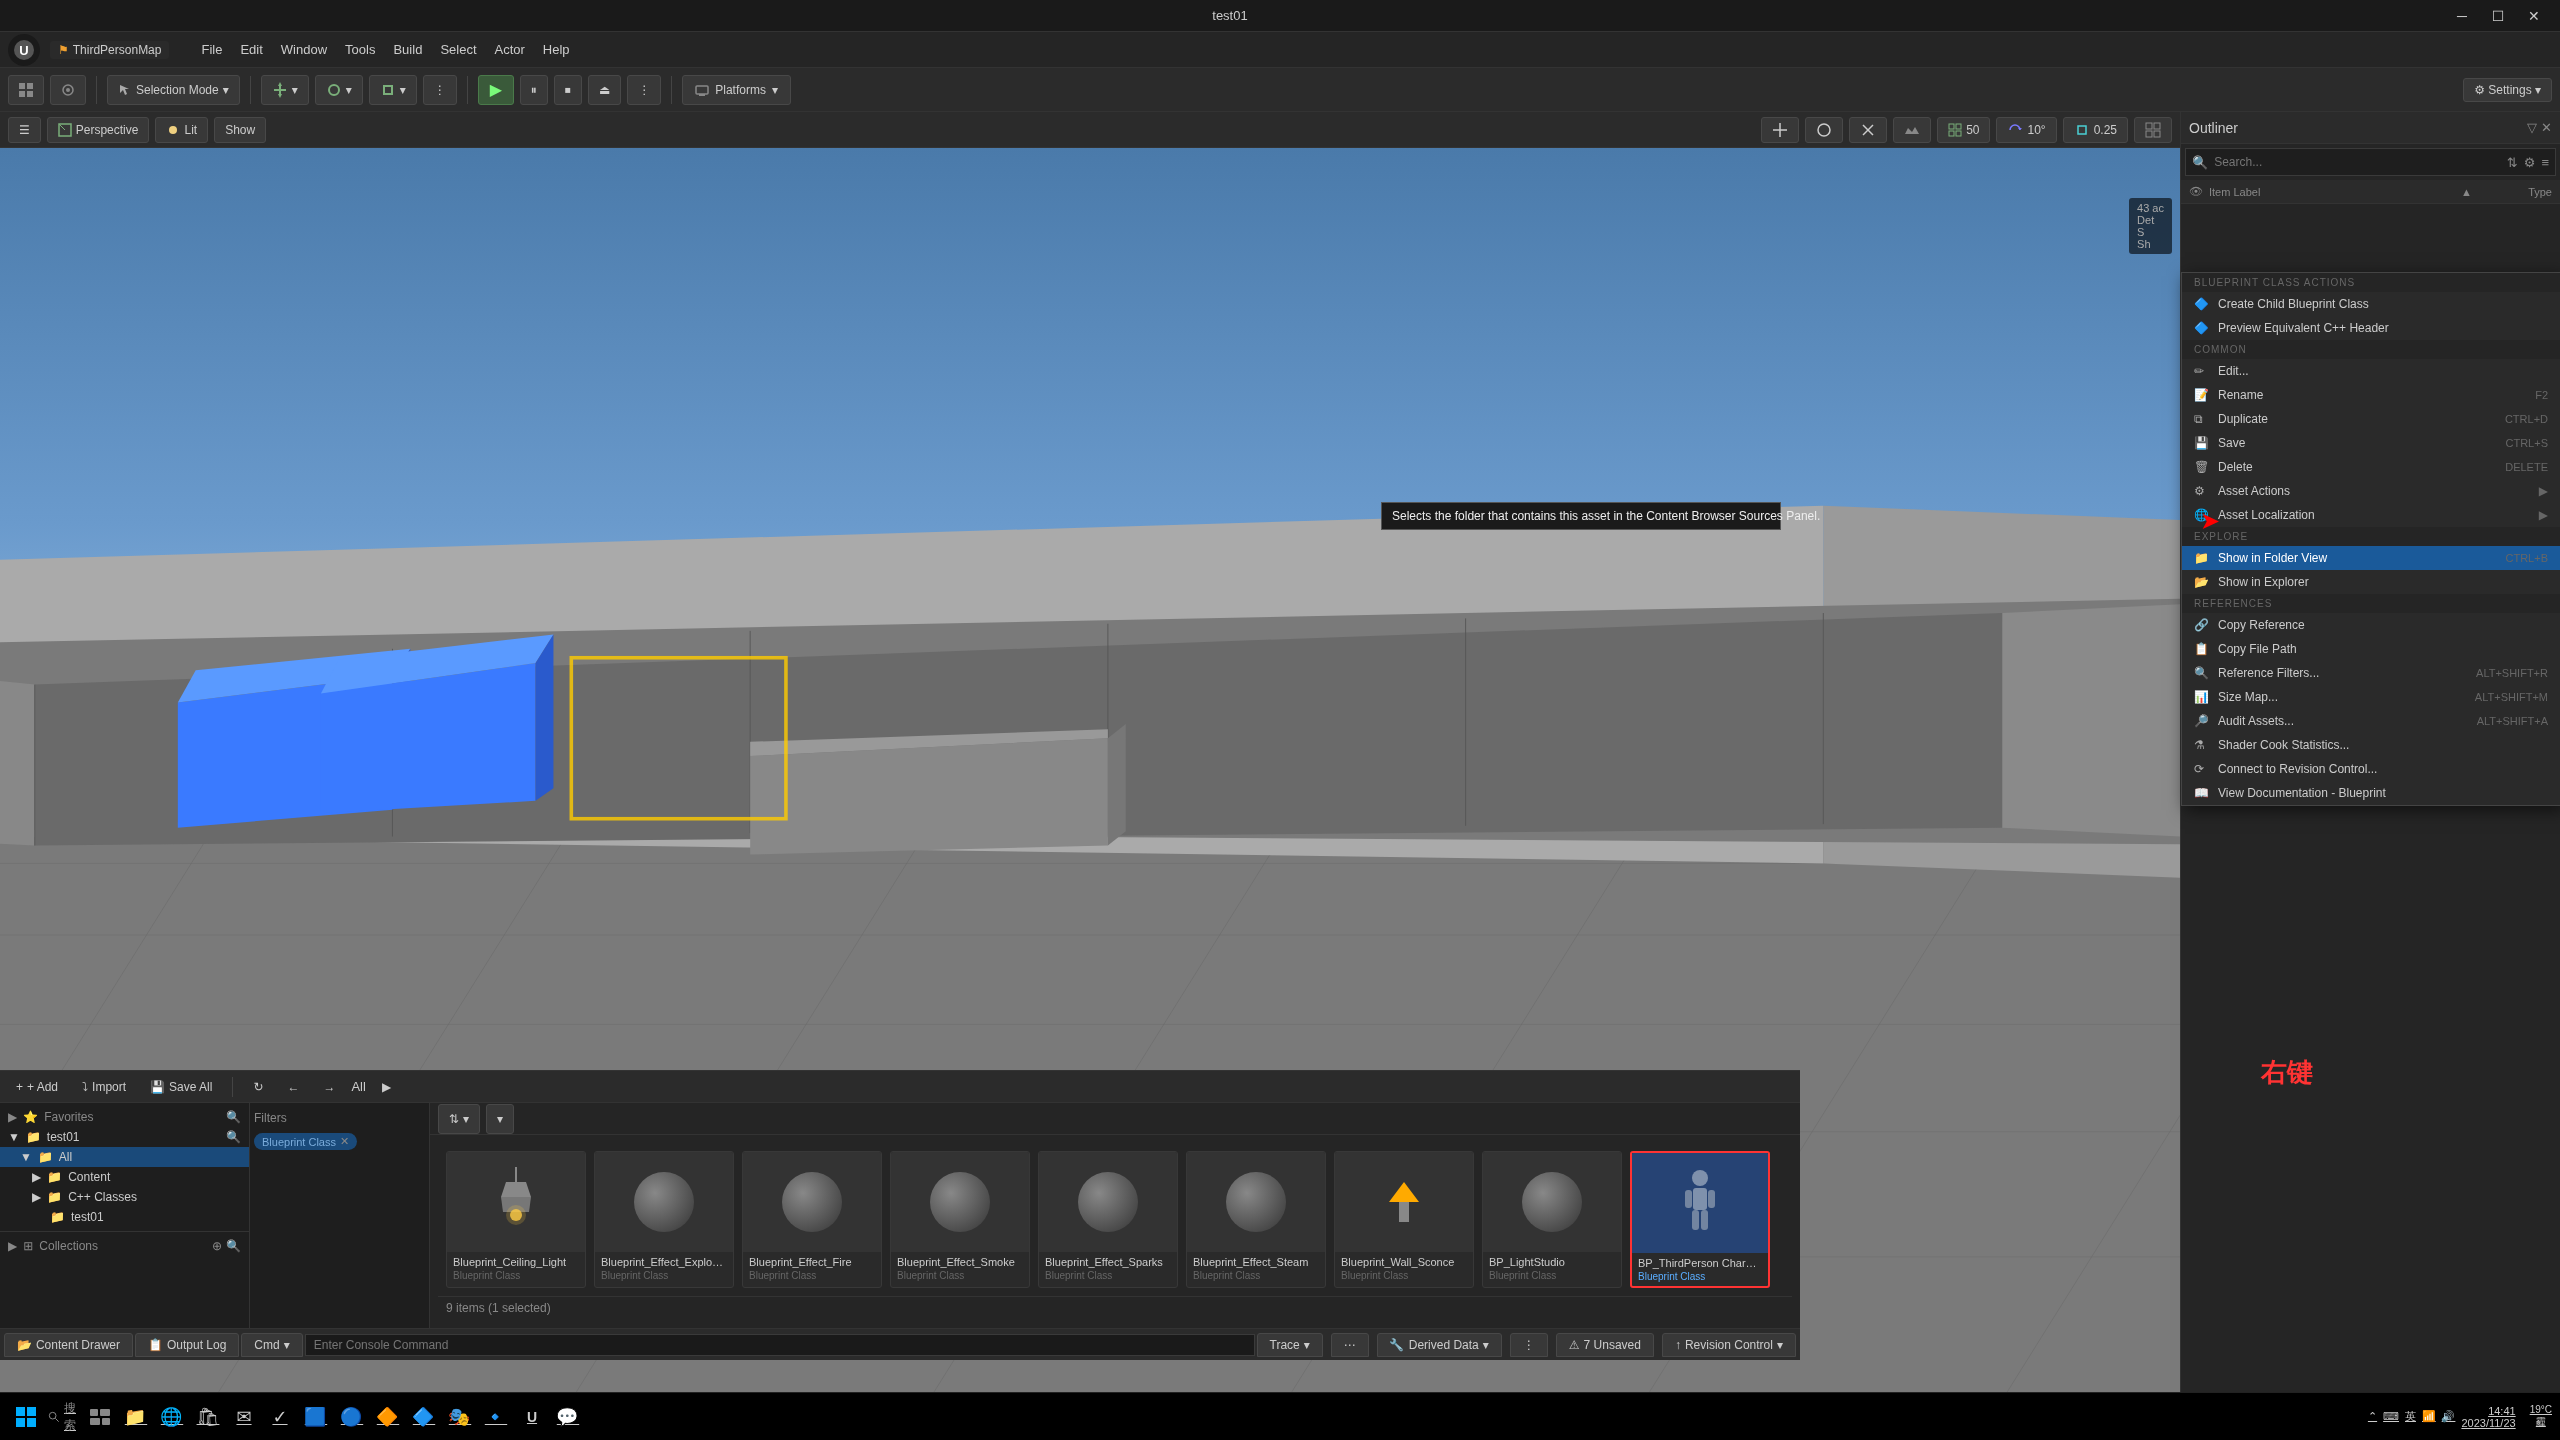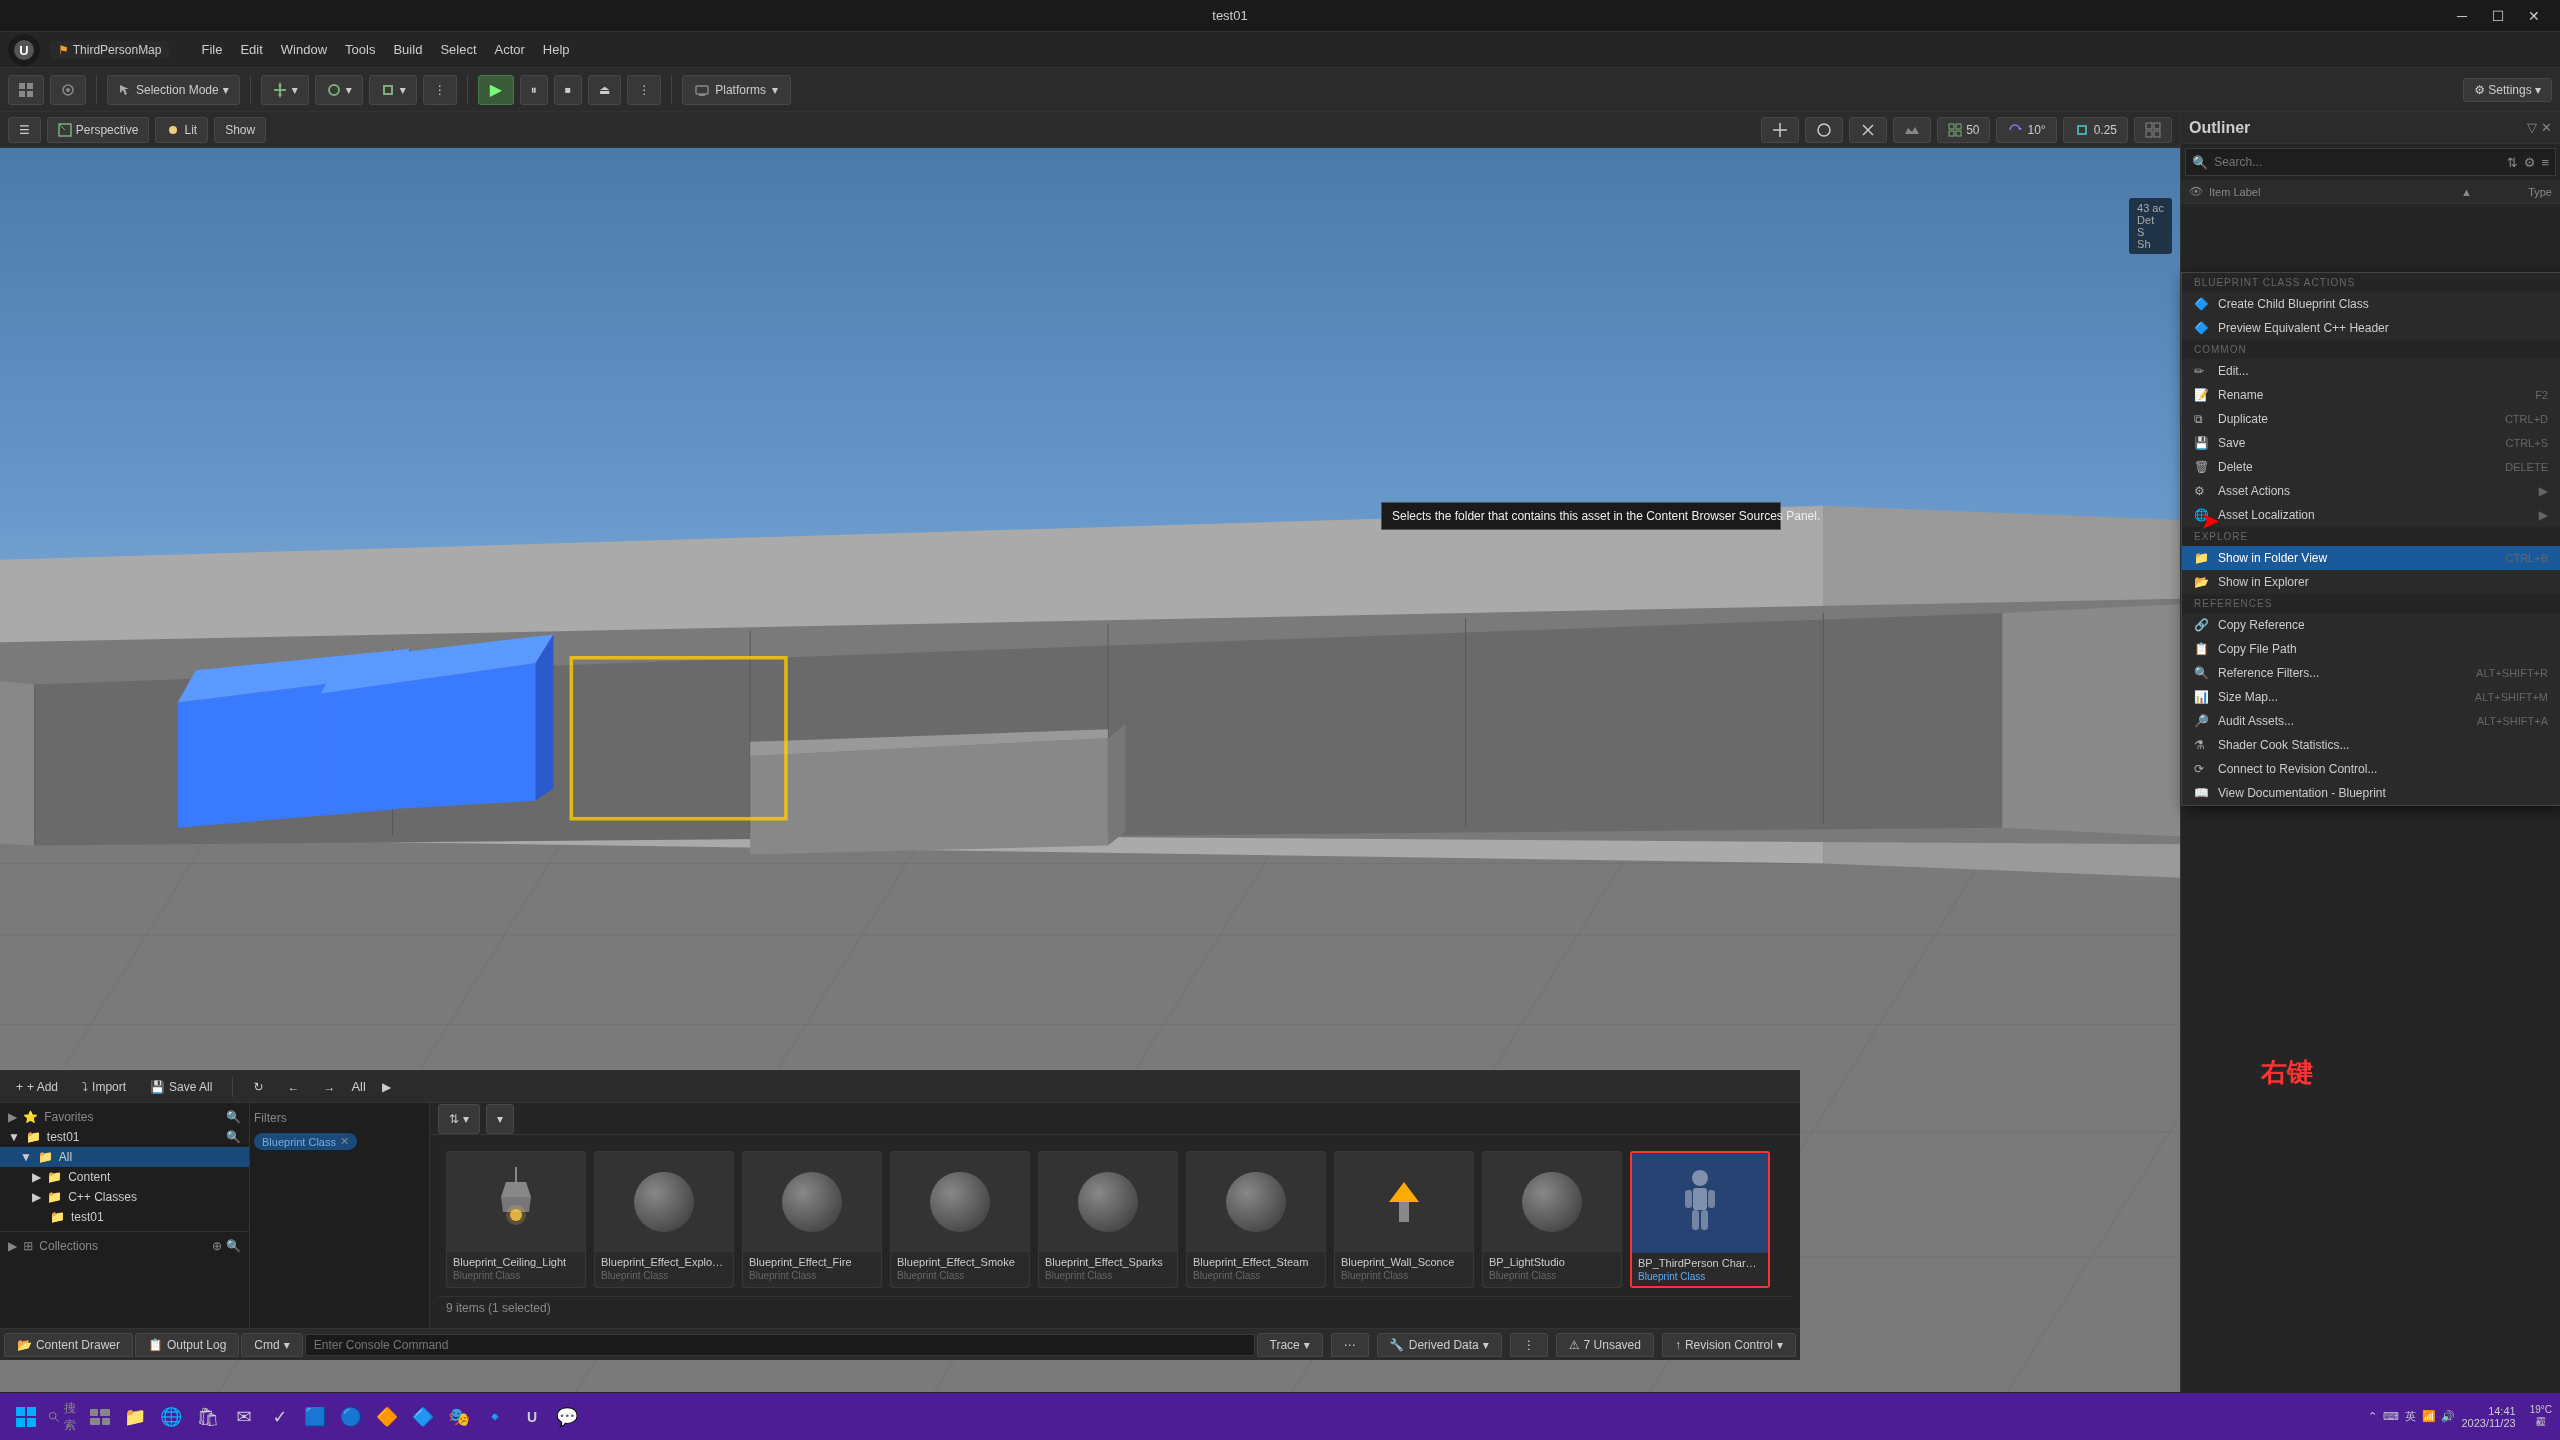--- a/index.html
+++ b/index.html
@@ -189,21 +189,21 @@
 
     #outliner-header {
       height: 32px;
       background: #2b2b2b;
       display: flex;
       align-items: center;
       padding: 0 8px;
       justify-content: space-between;
       border-bottom: 1px solid #333;
     }
-    .outliner-title { font-size: 16px; color: #ccc; font-weight: bold; }
+    .outliner-title { font-size: 14px; color: #ccc; }
 
     #outliner-search {
       height: 28px;
       background: #1e1e1e;
       border: 1px solid #3a3a3a;
       display: flex;
       align-items: center;
       padding: 0 6px;
       gap: 6px;
       margin: 4px;
@@ -510,26 +510,27 @@
       position: absolute;
       top: 0; left: 0; right: 0; bottom: 0;
       background: rgba(30,90,180,0.3);
       pointer-events: none;
     }
 
     .taskbar {
       position: absolute;
       bottom: 0; left: 0; right: 0;
       height: 48px;
-      background: #4c1d95;
+      background: #000000;
       display: flex; align-items: center;
       padding: 0 8px;
       gap: 4px;
       border-top: 1px solid #222;
       z-index: 500;
+      text-decoration: underline;
     }
 
     .taskbar-time {
       margin-left: auto;
       font-size: 11px;
       color: #ccc;
       text-align: right;
     }
 
     .taskbar-icon {

